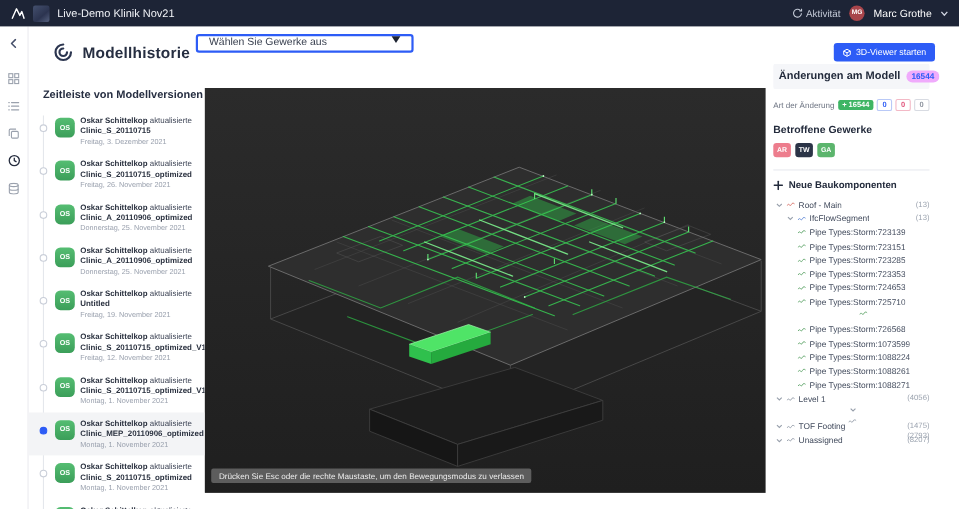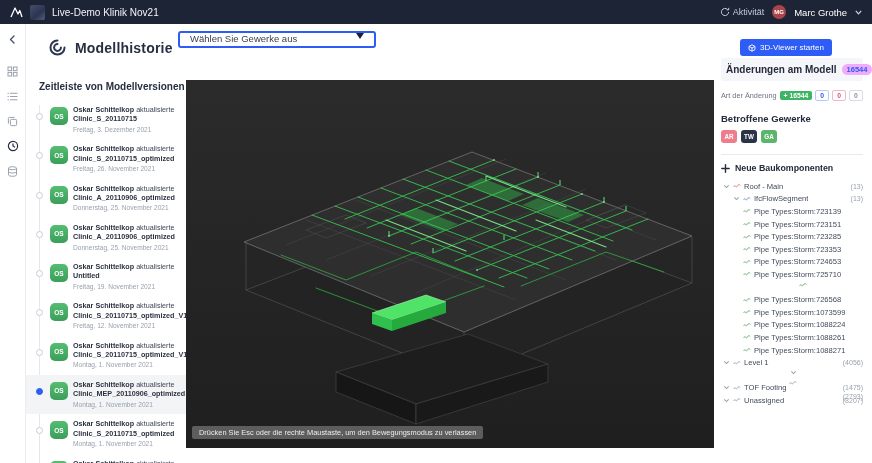--- a/index.html
+++ b/index.html
@@ -32,21 +32,21 @@
   
   .header{position:absolute;left:26px;top:24px;width:846px;height:47px;background:#fff;
     display:flex;align-items:center;z-index:4}
   .hd-logo{margin-left:22px;display:flex}
   .hd-title{margin-left:8px;font-size:14px;font-weight:bold;color:#262e41;letter-spacing:.2px;white-space:nowrap}
   .dropdown{position:absolute;left:152px;top:7px;width:198px;height:17px;border:2px solid #2d5cf6;
     border-radius:3px;background:#fff;display:flex;align-items:flex-start;justify-content:space-between;
     padding:0 10px;font-size:9.5px;color:#3a4150;cursor:pointer}
   .dd-caret{width:0;height:0;border-left:4.5px solid transparent;border-right:4.5px solid transparent;
     border-top:6px solid #1b2230}
-  .viewer-btn{margin-left:auto;margin-right:40px;background:#2d5cf6;color:#fff;font-size:8px;
+  .viewer-btn{margin-left:auto;margin-right:22px;background:#2d5cf6;color:#fff;font-size:8px;
     padding:4px 8px;border-radius:3px;display:flex;align-items:center;gap:4px;cursor:pointer;white-space:nowrap}
 
   
   .timeline{position:absolute;left:26px;top:71px;width:160px;height:392px;background:#fff;overflow:hidden;z-index:3}
   .tl-title{font-size:10px;font-weight:bold;color:#262e41;margin:10px 0 8px 13px}
   .tl-list{position:relative}
   .tl-list::before{content:"";position:absolute;left:13px;top:5px;bottom:14px;width:1px;background:#e4e7ec}
   .tl-item{position:relative;display:flex;gap:5px;padding:5px 3px 5px 24px;min-height:36px;cursor:pointer}
   .tl-item.selected{background:#f3f4f6}
   .tl-marker{position:absolute;left:10px;top:13px;width:7px;height:7px;border-radius:50%;
@@ -59,21 +59,21 @@
   .tl-actor,.tl-model{font-weight:bold;color:#2b3240}
   .tl-date{font-size:6.6px;color:#9aa1ae;margin-top:2px}
 
   
   .viewer{position:absolute;left:186px;top:80px;width:528px;height:368px;background:#242424;overflow:hidden;z-index:2}
   .viewer svg{display:block;width:100%;height:100%}
   .viewer-status{position:absolute;left:6px;bottom:9px;background:rgba(99,99,99,.92);color:#ececec;
     font-size:7.4px;padding:2px 7px;border-radius:2px;white-space:nowrap}
 
   
-  .panel{position:absolute;left:714px;top:58px;width:158px;height:405px;background:#fff;
+  .panel{position:absolute;left:696px;top:58px;width:158px;height:405px;background:#fff;
     padding:0 9px 0 7px;overflow:hidden;z-index:4}
   .panel-title{display:flex;align-items:center;gap:5px;background:#f5f6f9;padding:6px 5px;border-radius:2px}
   .panel-title h2{font-size:10px;font-weight:bold;color:#232b3c;white-space:nowrap}
   .badge-total{background:#f0abfc;color:#2d5cf6;font-size:7.5px;font-weight:bold;padding:1px 5px;border-radius:7px}
   .type-row{display:flex;align-items:center;gap:3px;margin-top:9px}
   .type-label{font-size:7.3px;color:#6b7280;white-space:nowrap}
   .b{font-size:6.8px;padding:1px 4px;border-radius:2px;font-weight:bold;white-space:nowrap}
   .b-add{background:#3eb564;color:#fff}
   .b-mod{border:1px solid #b9c9f7;color:#2d5cf6}
   .b-del{border:1px solid #f3b9c6;color:#e0527a}

